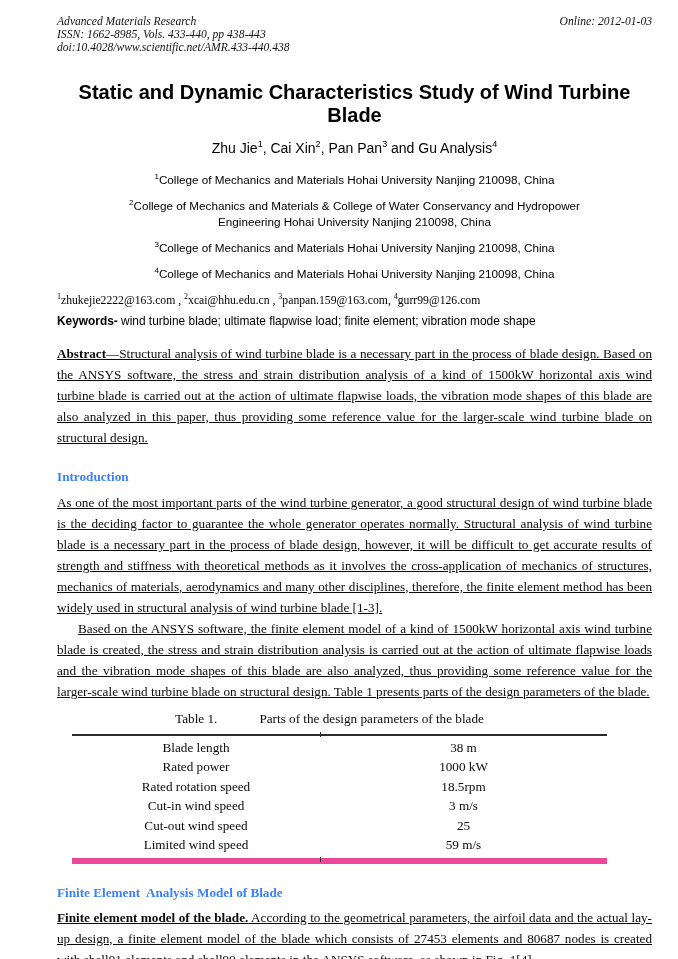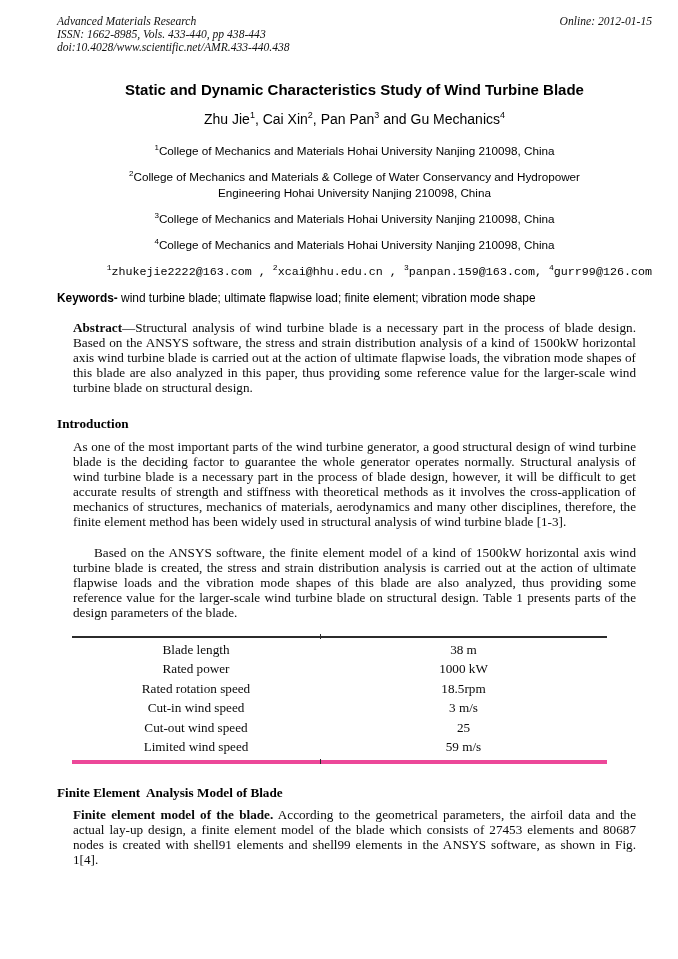--- a/index.html
+++ b/index.html
@@ -16,103 +16,103 @@
   .hdr-left, .hdr-right {
     font-family:"Liberation Serif", serif;
     font-style:italic; font-size:11.6px; line-height:13.2px; color:#111;
   }
   .hdr-left div { white-space:nowrap; }
 
   
   .title {
     margin-top:26px; text-align:center;
     font-family:"Liberation Sans", sans-serif;
-    font-weight:bold; font-size:15px; color:#000;
+    font-weight:bold; font-size:20px; color:#000;
   }
   .authors {
     margin-top:12px; text-align:center;
     font-family:"Liberation Sans", sans-serif;
     font-size:14px; color:#000;
   }
   .authors sup { font-size:9px; vertical-align:6px; }
 
   .affils {
     margin-top:13px; text-align:center;
     font-family:"Liberation Sans", sans-serif;
     font-size:11.7px; line-height:16px; color:#000;
   }
   .affil { margin-bottom:7px; }
   .affil sup, .emails sup { font-size:8px; vertical-align:5px; }
   .affil .l2 { display:block; }
   .emails {
-    margin-top:2px; text-align:right;
-    font-family:Liberation Mono, monospace;
+    margin-top:2px; text-align:left;
+    font-family:Liberation Serif, serif;
     font-size:11.7px; color:#000;
   }
 
   
   .keywords {
-    margin-top:11px;
+    margin-top:5px;
     font-family:"Liberation Sans", sans-serif;
     font-size:11.9px; color:#000;
   }
   .keywords b { font-weight:bold; }
 
   
   .para {
-    font-size:13.2px; line-height:15px;
-    text-align:justify; margin:16px; color:#0a0a0a;
+    font-size:13.2px; line-height:21px;
+    text-align:justify; margin:0; color:#0a0a0a;text-decoration:underline;
   }
   .abstract { margin-top:15px; }
   .abstract b { font-weight:bold; }
   .h-section {
-    font-size:13.2px; font-weight:bold; color:#000000;
+    font-size:13.2px; font-weight:bold; color:#3b82f6;
     margin:21px 0 0 0; white-space:pre-wrap;
   }
   .p1 { margin-top:7px; }
   .p2 { text-indent:21px; }
   .p3 { margin-top:6px; }
   .p3 b { font-weight:bold; }
 
   
   .tcaption {
     margin:9px 50px 7px 0; text-align:center;
     font-size:13.2px; color:#0a0a0a;
   }
   .tcaption .gap { display:inline-block; width:42px; }
   .tbl1 {
     position:relative; margin-left:15px; width:535px;
-    border-top:2px solid #2b2b2b; border-bottom:4px solid #ec4899;
+    border-top:2px solid #2b2b2b; border-bottom:6px solid #ec4899;
     padding:2px 0 3px 0;
   }
   .trow { display:flex; height:19.5px; line-height:19.5px; font-size:13.2px; color:#0a0a0a; }
   .tc1 { width:248px; text-align:center; }
   .tc2 { flex:1; text-align:center; }
   .tick { position:absolute; left:248px; width:1px; height:5px; background:#2b2b2b; }
   .tick-top { top:-4px; }
   .tick-bottom { bottom:-4px; }
 </style>
 </head>
 <body>
 
 <div class="page">
 
   <div class="hdr">
     <div class="hdr-left">
       <div>Advanced Materials Research</div>
       <div>ISSN: 1662-8985, Vols. 433-440, pp 438-443</div>
       <div>doi:10.4028/www.scientific.net/AMR.433-440.438</div>
     </div>
-    <div class="hdr-right">Online: 2012-01-15</div>
+    <div class="hdr-right">Online: 2012-01-03</div>
   </div>
 
   <div class="title">Static and Dynamic Characteristics Study of Wind Turbine Blade</div>
 
   <div class="authors">
-    <span>Zhu Jie</span><sup>1</sup><span>, </span><span>Cai Xin</span><sup>2</sup><span>, </span><span>Pan Pan</span><sup>3</sup><span> and </span><span>Gu Mechanics</span><sup>4</sup>
+    <span>Zhu Jie</span><sup>1</sup><span>, </span><span>Cai Xin</span><sup>2</sup><span>, </span><span>Pan Pan</span><sup>3</sup><span> and </span><span>Gu Analysis</span><sup>4</sup>
   </div>
 
   <div class="affils">
     <div class="affil"><sup>1</sup><span>College of Mechanics and Materials Hohai University Nanjing 210098, China</span></div>
     <div class="affil"><sup>2</sup><span>College of Mechanics and Materials &amp; College of  Water Conservancy and Hydropower</span><span class="l2">Engineering  Hohai University Nanjing 210098, China</span></div>
     <div class="affil"><sup>3</sup><span>College of Mechanics and Materials Hohai University Nanjing 210098, China</span></div>
     <div class="affil"><sup>4</sup><span>College of Mechanics and Materials Hohai University Nanjing 210098, China</span></div>
     <div class="emails">
       <sup>1</sup><span>zhukejie2222@163.com</span><span> , </span><sup>2</sup><span>xcai@hhu.edu.cn</span><span> , </span><sup>3</sup><span>panpan.159@163.com</span><span>,  </span><sup>4</sup><span>gurr99@126.com</span>
     </div>
@@ -123,20 +123,23 @@
   </div>
 
   <p class="para abstract">
     <b>Abstract</b><span>—Structural analysis of wind turbine blade is a necessary part in the process of blade design. Based on the ANSYS software, the stress and strain distribution analysis of a kind of 1500kW horizontal axis wind turbine blade is carried out at the action of ultimate flapwise loads, the vibration mode shapes of this blade are also analyzed in this paper, thus providing some reference value for the larger-scale wind turbine blade on structural design.</span>
   </p>
 
   <h2 class="h-section">Introduction</h2>
   <p class="para p1">As one of the most important parts of the wind turbine generator, a good structural design of wind turbine blade is the deciding factor to guarantee the whole generator operates normally. Structural analysis of wind turbine blade is a necessary part in the process of blade design, however, it will be difficult to get accurate results of strength and stiffness with theoretical methods as it involves the cross-application of mechanics of structures, mechanics of materials, aerodynamics and many other disciplines, therefore, the finite element method has been widely used in structural analysis of wind turbine blade [1-3].</p>
   <p class="para p2">Based on the ANSYS software, the finite element model of a kind of 1500kW horizontal axis wind turbine blade is created, the stress and strain distribution analysis is carried out at the action of ultimate flapwise loads and the vibration mode shapes of this blade are also analyzed, thus providing some reference value for the larger-scale wind turbine blade on structural design. Table 1 presents parts of the design parameters of the blade.</p>
 
+  <div class="tcaption">
+    <span>Table 1.</span><span class="gap"></span><span>Parts of the design parameters of the blade</span>
+  </div>
 
   <div class="tbl1">
     <span class="tick tick-top"></span>
     <span class="tick tick-bottom"></span>
     <div class="trow">
       <div class="tc1">Blade length</div>
       <div class="tc2">38 m</div>
     </div>
     <div class="trow">
       <div class="tc1">Rated power</div>

